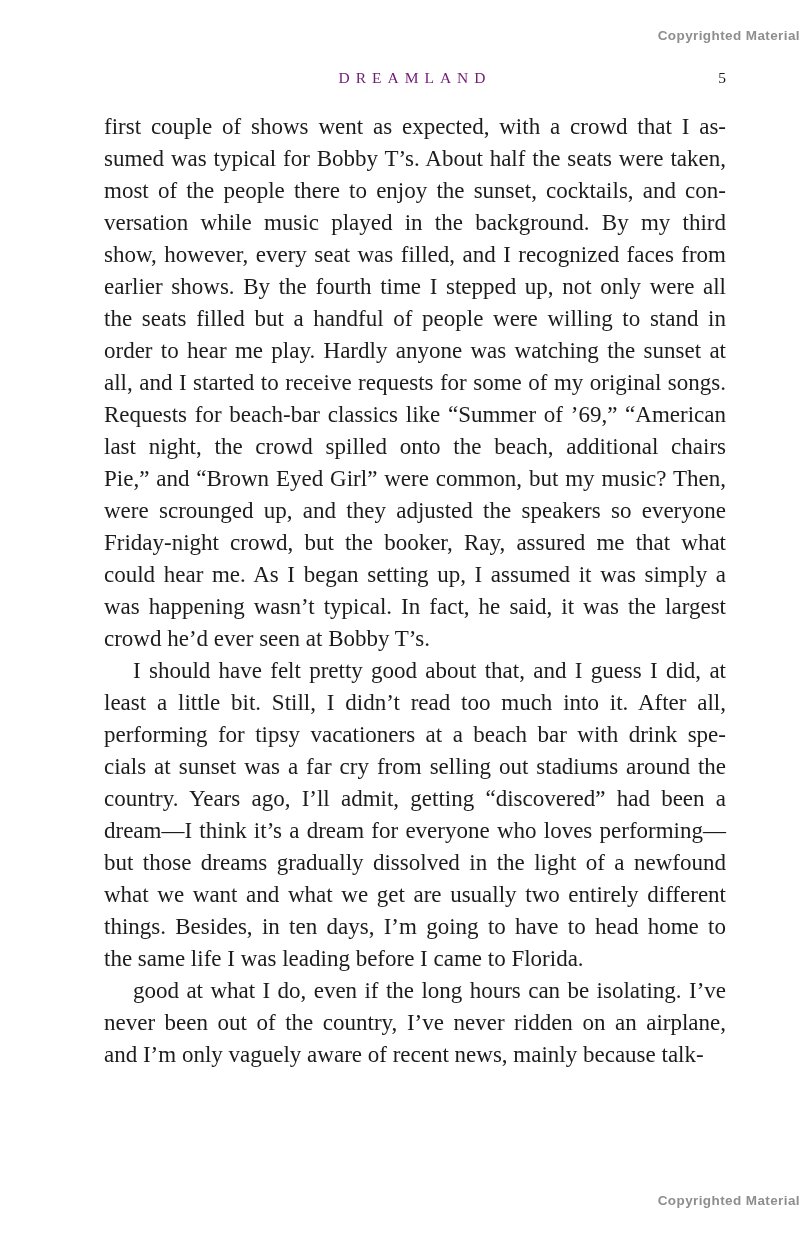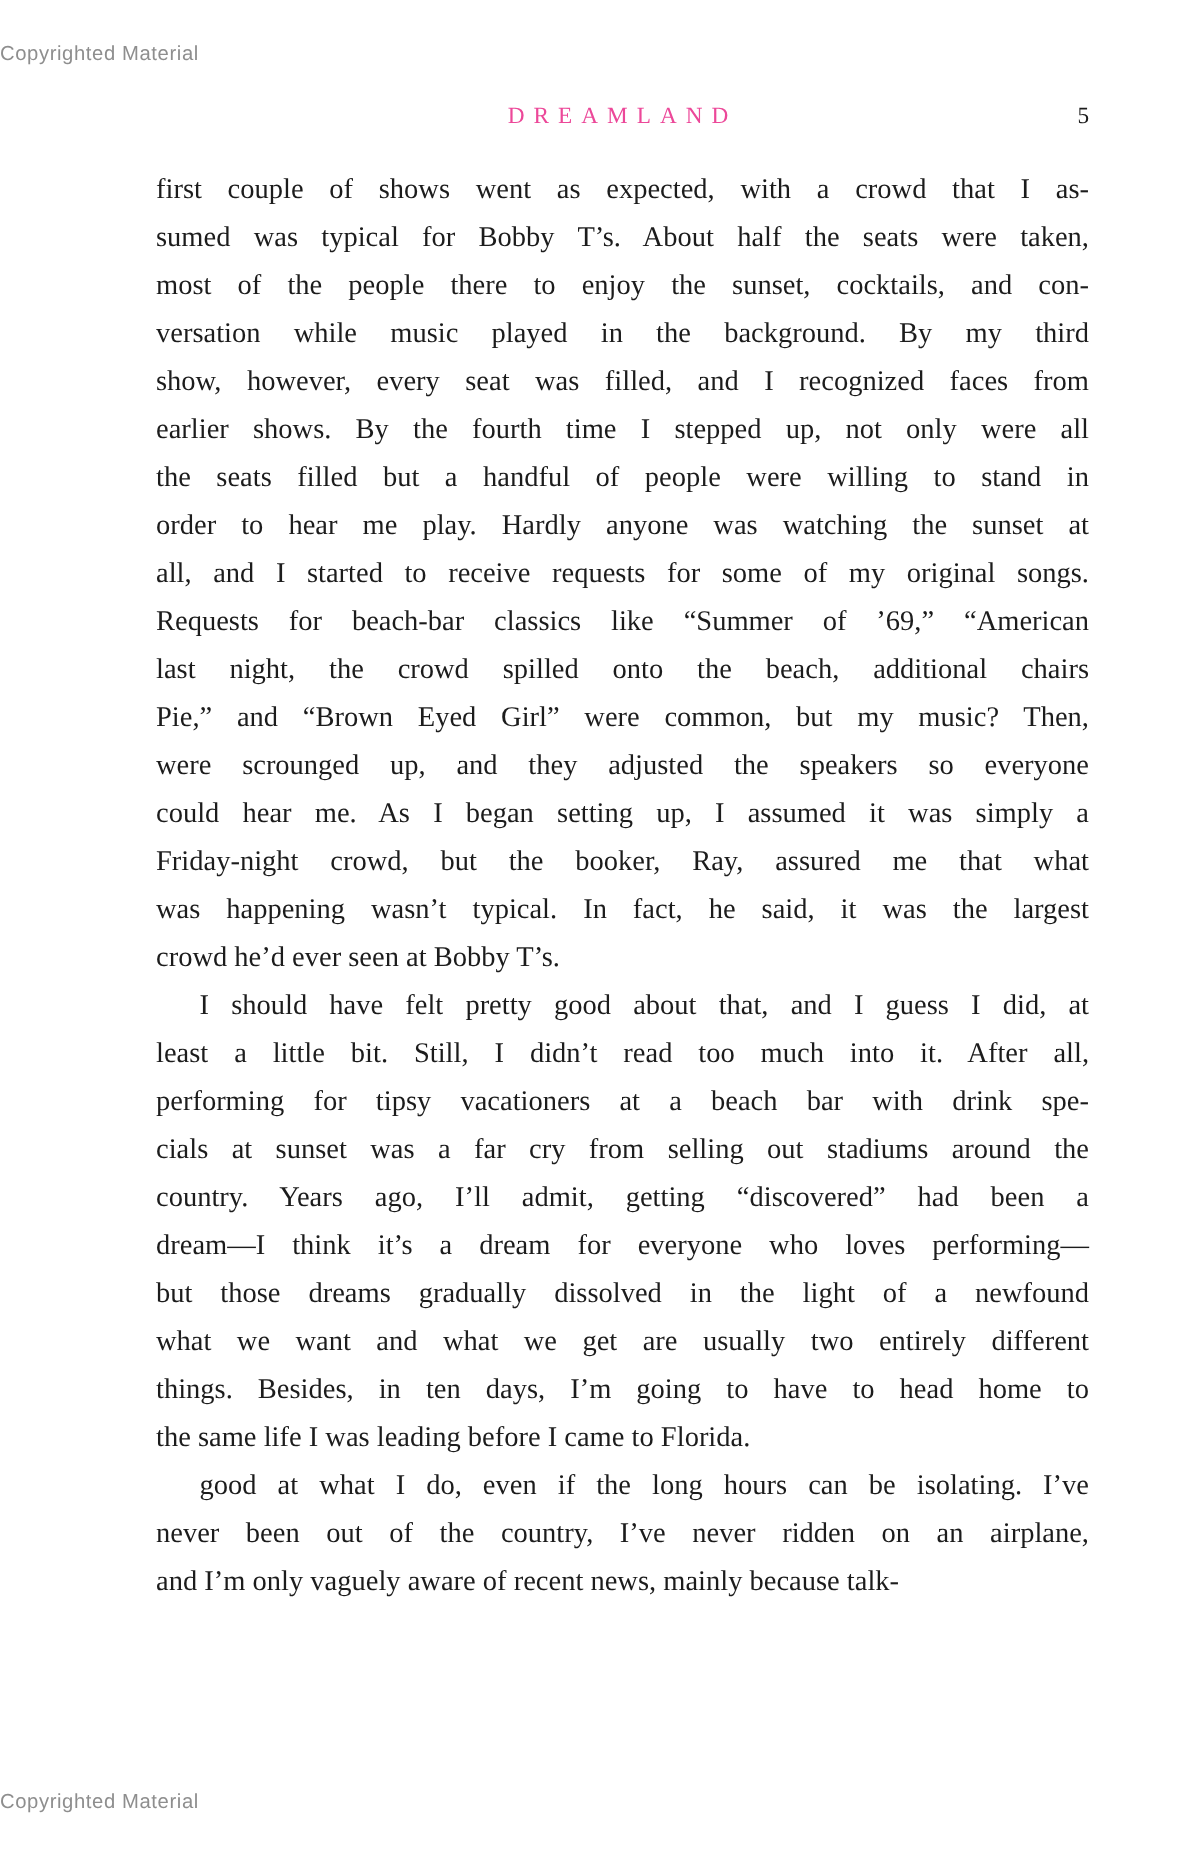--- a/index.html
+++ b/index.html
@@ -12,59 +12,59 @@
     width: 800px;
     height: 1235px;
     background: #ffffff;
     overflow: hidden;
     font-family: "Liberation Serif", "DejaVu Serif", serif;
   }
   .copyright-notice {
     position: absolute;
     left: 0;
     width: 800px;
-    text-align: left;
+    text-align: right;
     font-family: "Liberation Sans", "DejaVu Sans", sans-serif;
-    font-weight: 400;
+    font-weight: 700;
     font-size: 13.5px;
     letter-spacing: 0.4px;
     color: #8e8e8e;
   }
   .copyright-top { top: 28px; }
   .copyright-bottom { top: 1193px; }
   .running-header {
     position: absolute;
     top: 69px;
     left: 104px;
     width: 622px;
     height: 20px;
   }
   .running-title {
     position: absolute;
     left: 0;
     width: 100%;
     text-align: center;
     font-size: 15.5px;
     letter-spacing: 6px;
-    color: #ec4899;
+    color: #701a75;
   }
   .folio {
     position: absolute;
     right: 0;
     top: 0;
     font-size: 15.5px;
     color: #1b1b1b;
   }
   .body-text {
     position: absolute;
     top: 111px;
     left: 104px;
     width: 622px;
     color: #1c1c1c;
-    font-size: 19px;
+    font-size: 23px;
     line-height: 32px;
   }
   .para { margin: 0; }
   .pline {
     text-align: justify;
     text-align-last: justify;
     -moz-text-align-last: justify;
     height: 32px;
     white-space: normal;
   }
@@ -96,22 +96,22 @@
         <div class="pline">versation while music played in the background. By my third</div>
         <div class="pline">show, however, every seat was filled, and I recognized faces from</div>
         <div class="pline">earlier shows. By the fourth time I stepped up, not only were all</div>
         <div class="pline">the seats filled but a handful of people were willing to stand in</div>
         <div class="pline">order to hear me play. Hardly anyone was watching the sunset at</div>
         <div class="pline">all, and I started to receive requests for some of my original songs.</div>
         <div class="pline">Requests for beach-bar classics like “Summer of ’69,” “American</div>
         <div class="pline">last night, the crowd spilled onto the beach, additional chairs</div>
         <div class="pline">Pie,” and “Brown Eyed Girl” were common, but my music? Then,</div>
         <div class="pline">were scrounged up, and they adjusted the speakers so everyone</div>
+        <div class="pline">Friday-night crowd, but the booker, Ray, assured me that what</div>
         <div class="pline">could hear me. As I began setting up, I assumed it was simply a</div>
-        <div class="pline">Friday-night crowd, but the booker, Ray, assured me that what</div>
         <div class="pline">was happening wasn’t typical. In fact, he said, it was the largest</div>
         <div class="pline last">crowd he’d ever seen at Bobby T’s.</div>
       </div>
       <div class="para indented">
         <div class="pline">I should have felt pretty good about that, and I guess I did, at</div>
         <div class="pline">least a little bit. Still, I didn’t read too much into it. After all,</div>
         <div class="pline">performing for tipsy vacationers at a beach bar with drink spe-</div>
         <div class="pline">cials at sunset was a far cry from selling out stadiums around the</div>
         <div class="pline">country. Years ago, I’ll admit, getting “discovered” had been a</div>
         <div class="pline">dream—I think it’s a dream for everyone who loves performing—</div>

